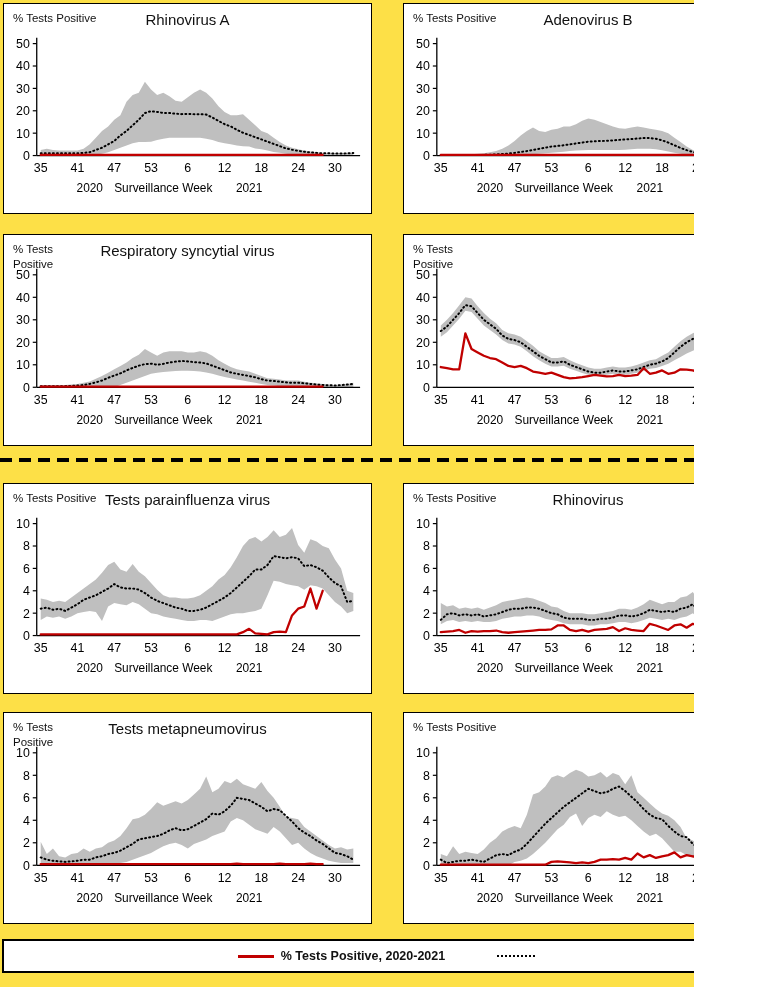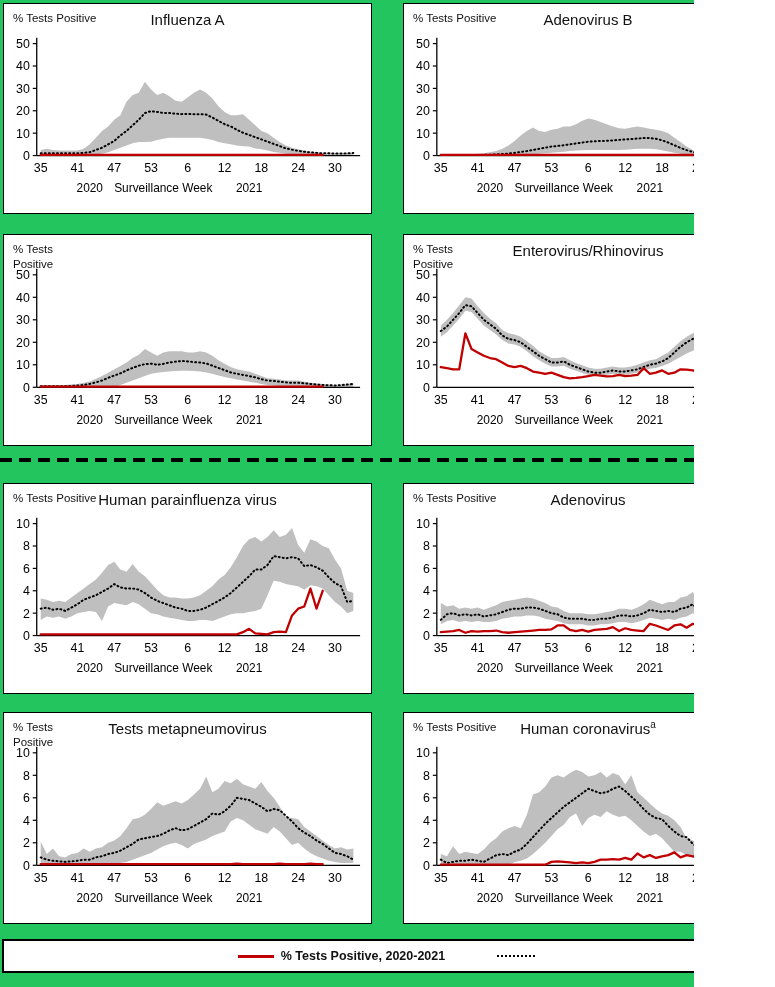--- a/index.html
+++ b/index.html
@@ -1,16 +1,16 @@
 <!DOCTYPE html>
 <html><head>
 <meta charset="utf-8">
 <style>
   html,body{margin:0;padding:0;background:#fff;}
-  .page{position:relative;width:694px;height:987px;background:#22c55e;
+  .page{position:relative;width:694px;height:987px;background:#fde047;
         font-family:"Liberation Sans",sans-serif;overflow:hidden;}
   .panel{position:absolute;margin:0;border:1.5px solid #000;background:#fff;box-sizing:border-box;}
   .ptitle{position:absolute;left:0;right:0;top:6px;text-align:center;font-size:15px;color:#111;z-index:2;}
   .ptitle sup{font-size:10px;}
   .ylab{position:absolute;left:9px;top:7px;font-size:11.5px;line-height:1.3;color:#111;
         white-space:pre-line;z-index:2;}
   svg.plot{position:absolute;left:0;top:0;width:100%;height:100%;}
   svg.plot text{font-family:"Liberation Sans",sans-serif;}
   .tick{font-size:12.5px;fill:#000;}
   .yr{font-size:12px;fill:#000;}
@@ -23,21 +23,21 @@
   .sw-red{width:36px;height:0;border-top:3px solid #C00000;}
   .sw-dot{width:38px;height:0;border-top:2.5px dotted #000;}
 </style>
 </head>
 <body>
 
 <div class="page">
 
   <figure class="panel" style="left:3px;top:3px;width:369px;height:211px">
     <div class="ylab">% Tests Positive</div>
-    <div class="ptitle"><span>Influenza A</span><sup></sup></div>
+    <div class="ptitle"><span>Rhinovirus A</span><sup></sup></div>
     <svg class="plot" viewBox="0 0 370 211" preserveAspectRatio="none">
         <polygon points="37,147.35 43.18,146.22 49.36,147.35 55.54,148.028 61.72,148.028 67.9,148.028 74.08,147.802 80.25999999999999,146.22 86.44,141.7 92.62,134.92000000000002 98.8,128.14 104.97999999999999,123.62 111.16,116.84 117.34,112.32000000000001 123.52,98.76 129.7,91.98 135.88,89.72 142.06,78.42 148.24,86.33000000000001 154.42,91.98 160.6,89.72 166.78,93.11000000000001 172.95999999999998,97.63 179.14,98.76 185.32,94.24000000000001 191.5,89.72 197.68,86.33000000000001 203.85999999999999,89.72 210.04,95.37 216.22,103.28 222.39999999999998,108.93 228.57999999999998,112.32000000000001 234.76,112.32000000000001 240.94,111.19 247.12,116.84 253.29999999999998,122.49000000000001 259.48,128.14 265.65999999999997,130.4 271.84,134.92000000000002 278.02,139.44 284.2,142.83 290.38,145.09 296.56,146.672 302.74,148.028 308.91999999999996,148.932 315.09999999999997,149.61 321.28,150.062 327.46,150.288 333.64,150.514 339.82,150.514 346,150.288 352.18,150.062 352.18,153 346,153 339.82,153 333.64,153 327.46,153 321.28,153 315.09999999999997,153 308.91999999999996,152.774 302.74,152.548 296.56,152.322 290.38,151.87 284.2,151.192 278.02,150.288 271.84,149.38400000000001 265.65999999999997,148.028 259.48,146.672 253.29999999999998,145.768 247.12,143.96 240.94,143.508 234.76,142.83 228.57999999999998,141.7 222.39999999999998,140.57 216.22,139.44 210.04,137.18 203.85999999999999,136.05 197.68,134.92000000000002 191.5,134.92000000000002 185.32,134.92000000000002 179.14,134.92000000000002 172.95999999999998,134.92000000000002 166.78,134.92000000000002 160.6,136.05 154.42,137.18 148.24,138.988 142.06,139.44 135.88,139.44 129.7,140.57 123.52,142.83 117.34,145.09 111.16,147.35 104.97999999999999,149.61 98.8,151.192 92.62,152.322 86.44,153 80.25999999999999,153 74.08,153 67.9,153 61.72,153 55.54,153 49.36,153 43.18,153 37,153" fill="#BFBFBF"></polygon>
         <line x1="33" y1="34" x2="33" y2="153" stroke="#000000" stroke-width="1.3"></line>
         <line x1="33" y1="153" x2="359" y2="153" stroke="#000000" stroke-width="1.3"></line>
         <line x1="29" y1="153" x2="33" y2="153" stroke="#000000" stroke-width="1.2"></line>
         <text x="26" y="157.5" text-anchor="end" class="tick">0</text>
         <line x1="29" y1="130.4" x2="33" y2="130.4" stroke="#000000" stroke-width="1.2"></line>
         <text x="26" y="134.9" text-anchor="end" class="tick">10</text>
         <line x1="29" y1="107.80000000000001" x2="33" y2="107.80000000000001" stroke="#000000" stroke-width="1.2"></line>
         <text x="26" y="112.30000000000001" text-anchor="end" class="tick">20</text>
@@ -96,20 +96,21 @@
         <text x="160.6" y="190" text-anchor="middle" class="yr">Surveillance Week</text>
         <text x="247.12" y="190" text-anchor="middle" class="yr">2021</text>
         <polyline points="37,152.548 43.18,152.548 49.36,152.548 55.54,152.548 61.72,152.548 67.9,152.548 74.08,152.322 80.25999999999999,152.322 86.44,152.096 92.62,151.87 98.8,151.418 104.97999999999999,150.966 111.16,150.288 117.34,149.38400000000001 123.52,148.48 129.7,147.35 135.88,146.22 142.06,145.09 148.24,143.96 154.42,143.282 160.6,142.604 166.78,141.7 172.95999999999998,140.796 179.14,139.892 185.32,138.988 191.5,138.536 197.68,138.31 203.85999999999999,138.084 210.04,137.632 216.22,137.18 222.39999999999998,136.728 228.57999999999998,136.276 234.76,135.824 240.94,135.372 247.12,135.372 253.29999999999998,136.05 259.48,137.632 265.65999999999997,139.892 271.84,142.604 278.02,145.316 284.2,147.576 290.38,149.38400000000001 296.56,150.74 302.74,151.418 308.91999999999996,151.87 315.09999999999997,152.096 321.28,152.322 327.46,152.322 333.64,152.548 339.82,152.548 346,152.548 352.18,152.322" fill="none" stroke="#000000" stroke-width="2" stroke-dasharray="1 3.1" stroke-linecap="round"></polyline>
         <polyline points="37,152.322 43.18,152.322 49.36,152.322 55.54,152.322 61.72,152.322 67.9,152.322 74.08,152.322 80.25999999999999,152.322 86.44,152.322 92.62,152.322 98.8,152.322 104.97999999999999,152.322 111.16,152.322 117.34,152.322 123.52,152.322 129.7,152.322 135.88,152.322 142.06,152.322 148.24,152.322 154.42,152.322 160.6,152.322 166.78,152.322 172.95999999999998,152.322 179.14,152.322 185.32,152.322 191.5,152.322 197.68,152.322 203.85999999999999,152.322 210.04,152.322 216.22,152.322 222.39999999999998,152.322 228.57999999999998,152.322 234.76,152.322 240.94,152.322 247.12,152.322 253.29999999999998,152.322 259.48,152.322 265.65999999999997,152.322 271.84,152.322 278.02,152.322 284.2,152.322 290.38,152.322 296.56,152.322 302.74,152.322 308.91999999999996,152.322 315.09999999999997,152.322 321.28,152.322" fill="none" stroke="#C00000" stroke-width="2.3" stroke-linejoin="round" stroke-linecap="round"></polyline>
       </svg>
   </figure>
 
   <figure class="panel" style="left:3px;top:234px;width:369px;height:212px">
     <div class="ylab">% Tests
 Positive</div>
+    <div class="ptitle"><span>Respiratory syncytial virus</span><sup></sup></div>
     <svg class="plot" viewBox="0 0 370 211" preserveAspectRatio="none">
         <polygon points="37,150.74 43.18,150.74 49.36,150.74 55.54,150.74 61.72,150.74 67.9,150.288 74.08,149.61 80.25999999999999,148.48 86.44,147.124 92.62,144.412 98.8,141.7 104.97999999999999,138.31 111.16,134.92000000000002 117.34,131.53 123.52,128.14 129.7,123.62 135.88,120.23 142.06,114.58000000000001 148.24,117.97 154.42,121.36 160.6,117.97 166.78,116.84 172.95999999999998,116.84 179.14,116.84 185.32,117.97 191.5,117.97 197.68,116.84 203.85999999999999,117.97 210.04,121.36 216.22,125.88 222.39999999999998,129.27 228.57999999999998,132.66 234.76,134.92000000000002 240.94,136.05 247.12,137.18 253.29999999999998,139.44 259.48,141.7 265.65999999999997,143.96 271.84,144.412 278.02,145.09 284.2,146.22 290.38,146.22 296.56,146.22 302.74,147.35 308.91999999999996,148.48 315.09999999999997,148.932 321.28,149.61 327.46,150.288 333.64,150.74 339.82,150.288 346,149.61 352.18,148.48 352.18,153 346,153 339.82,153 333.64,153 327.46,153 321.28,153 315.09999999999997,153 308.91999999999996,152.774 302.74,152.548 296.56,152.322 290.38,152.322 284.2,152.096 278.02,151.87 271.84,151.192 265.65999999999997,150.74 259.48,149.61 253.29999999999998,148.48 247.12,147.35 240.94,146.22 234.76,145.09 228.57999999999998,143.96 222.39999999999998,142.604 216.22,141.248 210.04,139.44 203.85999999999999,138.084 197.68,137.18 191.5,136.728 185.32,136.276 179.14,136.276 172.95999999999998,136.728 166.78,137.18 160.6,137.632 154.42,138.31 148.24,139.44 142.06,141.7 135.88,143.96 129.7,146.22 123.52,148.48 117.34,150.74 111.16,153 104.97999999999999,153 98.8,153 92.62,153 86.44,153 80.25999999999999,153 74.08,153 67.9,153 61.72,153 55.54,153 49.36,153 43.18,153 37,153" fill="#BFBFBF"></polygon>
         <line x1="33" y1="34" x2="33" y2="153" stroke="#000000" stroke-width="1.3"></line>
         <line x1="33" y1="153" x2="359" y2="153" stroke="#000000" stroke-width="1.3"></line>
         <line x1="29" y1="153" x2="33" y2="153" stroke="#000000" stroke-width="1.2"></line>
         <text x="26" y="157.5" text-anchor="end" class="tick">0</text>
         <line x1="29" y1="130.4" x2="33" y2="130.4" stroke="#000000" stroke-width="1.2"></line>
         <text x="26" y="134.9" text-anchor="end" class="tick">10</text>
         <line x1="29" y1="107.80000000000001" x2="33" y2="107.80000000000001" stroke="#000000" stroke-width="1.2"></line>
         <text x="26" y="112.30000000000001" text-anchor="end" class="tick">20</text>
@@ -132,21 +133,20 @@
         <text x="160.6" y="190" text-anchor="middle" class="yr">Surveillance Week</text>
         <text x="247.12" y="190" text-anchor="middle" class="yr">2021</text>
         <polyline points="37,151.87 43.18,151.87 49.36,151.87 55.54,151.87 61.72,151.87 67.9,151.644 74.08,151.192 80.25999999999999,150.74 86.44,149.61 92.62,148.028 98.8,146.22 104.97999999999999,143.508 111.16,141.248 117.34,138.988 123.52,136.05 129.7,133.564 135.88,131.304 142.06,129.722 148.24,129.27 154.42,130.4 160.6,129.496 166.78,128.14 172.95999999999998,127.236 179.14,126.558 185.32,127.01 191.5,127.688 197.68,128.14 203.85999999999999,129.044 210.04,131.304 216.22,133.564 222.39999999999998,135.824 228.57999999999998,138.084 234.76,139.44 240.94,140.57 247.12,141.7 253.29999999999998,143.056 259.48,144.864 265.65999999999997,146.22 271.84,146.672 278.02,147.35 284.2,148.028 290.38,148.48 296.56,148.48 302.74,148.932 308.91999999999996,149.61 315.09999999999997,150.288 321.28,150.74 327.46,150.966 333.64,151.192 339.82,150.74 346,150.288 352.18,149.61" fill="none" stroke="#000000" stroke-width="2" stroke-dasharray="1 3.1" stroke-linecap="round"></polyline>
         <polyline points="37,152.322 43.18,152.322 49.36,152.322 55.54,152.322 61.72,152.322 67.9,152.322 74.08,152.322 80.25999999999999,152.322 86.44,152.322 92.62,152.322 98.8,152.322 104.97999999999999,152.322 111.16,152.322 117.34,152.322 123.52,152.322 129.7,152.322 135.88,152.322 142.06,152.322 148.24,152.322 154.42,152.322 160.6,152.322 166.78,152.322 172.95999999999998,152.322 179.14,152.322 185.32,152.322 191.5,152.322 197.68,152.322 203.85999999999999,152.322 210.04,152.322 216.22,152.322 222.39999999999998,152.322 228.57999999999998,152.322 234.76,152.322 240.94,152.322 247.12,152.322 253.29999999999998,152.322 259.48,152.322 265.65999999999997,152.322 271.84,152.322 278.02,152.322 284.2,152.322 290.38,152.322 296.56,152.322 302.74,152.322 308.91999999999996,152.322 315.09999999999997,152.322 321.28,152.322" fill="none" stroke="#C00000" stroke-width="2.3" stroke-linejoin="round" stroke-linecap="round"></polyline>
       </svg>
   </figure>
 
   <figure class="panel" style="left:403px;top:234px;width:370px;height:212px">
     <div class="ylab">% Tests
 Positive</div>
-    <div class="ptitle"><span>Enterovirus/Rhinovirus</span><sup></sup></div>
     <svg class="plot" viewBox="0 0 370 211" preserveAspectRatio="none">
         <polygon points="37,90.85000000000001 43.18,85.2 49.36,78.42 55.54,70.51 61.72,62.60000000000001 67.9,63.730000000000004 74.08,71.64000000000001 80.25999999999999,78.42 86.44,84.07000000000001 92.62,88.59 98.8,95.37 104.97999999999999,98.76 111.16,99.89000000000001 117.34,102.15 123.52,106.67 129.7,111.19 135.88,116.84 142.06,120.23 148.24,123.62 154.42,123.62 160.6,122.49000000000001 166.78,125.88 172.95999999999998,128.592 179.14,130.852 185.32,133.112 191.5,134.46800000000002 197.68,134.46800000000002 203.85999999999999,133.112 210.04,132.208 216.22,133.112 222.39999999999998,133.112 228.57999999999998,132.208 234.76,130.4 240.94,128.14 247.12,125.88 253.29999999999998,124.75 259.48,121.36 265.65999999999997,117.97 271.84,112.32000000000001 278.02,106.67 284.2,102.15 290.38,98.76 296.56,95.37 302.74,93.11000000000001 308.91999999999996,91.98 315.09999999999997,94.24000000000001 321.28,97.63 327.46,101.02000000000001 333.64,103.28 339.82,99.89000000000001 346,101.02000000000001 352.18,104.41 352.18,120.23 346,117.97 339.82,116.84 333.64,119.1 327.46,117.97 321.28,115.71000000000001 315.09999999999997,112.772 308.91999999999996,111.19 302.74,112.32000000000001 296.56,113.45 290.38,116.388 284.2,119.1 278.02,122.49000000000001 271.84,125.88 265.65999999999997,129.27 259.48,131.53 253.29999999999998,133.564 247.12,134.46800000000002 240.94,136.276 234.76,138.31 228.57999999999998,139.44 222.39999999999998,140.344 216.22,140.344 210.04,139.44 203.85999999999999,140.344 197.68,141.248 191.5,141.248 185.32,140.344 179.14,138.536 172.95999999999998,136.276 166.78,134.46800000000002 160.6,131.304 154.42,132.208 148.24,132.208 142.06,129.27 135.88,125.88 129.7,121.812 123.52,116.84 117.34,112.32000000000001 111.16,110.06 104.97999999999999,108.93 98.8,105.54 92.62,99.89000000000001 86.44,95.37 80.25999999999999,90.85000000000001 74.08,84.07000000000001 67.9,77.29 61.72,76.16000000000001 55.54,84.07000000000001 49.36,90.85000000000001 43.18,97.63 37,102.15" fill="#BFBFBF"></polygon>
         <line x1="33" y1="34" x2="33" y2="153" stroke="#000000" stroke-width="1.3"></line>
         <line x1="33" y1="153" x2="359" y2="153" stroke="#000000" stroke-width="1.3"></line>
         <line x1="29" y1="153" x2="33" y2="153" stroke="#000000" stroke-width="1.2"></line>
         <text x="26" y="157.5" text-anchor="end" class="tick">0</text>
         <line x1="29" y1="130.4" x2="33" y2="130.4" stroke="#000000" stroke-width="1.2"></line>
         <text x="26" y="134.9" text-anchor="end" class="tick">10</text>
         <line x1="29" y1="107.80000000000001" x2="33" y2="107.80000000000001" stroke="#000000" stroke-width="1.2"></line>
         <text x="26" y="112.30000000000001" text-anchor="end" class="tick">20</text>
@@ -170,21 +170,21 @@
         <text x="247.12" y="190" text-anchor="middle" class="yr">2021</text>
         <polyline points="37,96.5 43.18,91.98 49.36,85.2 55.54,78.42 61.72,70.51 67.9,71.64000000000001 74.08,78.42 80.25999999999999,85.2 86.44,89.72 92.62,94.24000000000001 98.8,101.02000000000001 104.97999999999999,104.41 111.16,105.54 117.34,107.80000000000001 123.52,112.32000000000001 129.7,116.84 135.88,121.36 142.06,124.75 148.24,128.14 154.42,128.14 160.6,127.01 166.78,130.4 172.95999999999998,132.66 179.14,134.92000000000002 185.32,137.18 191.5,138.31 197.68,138.31 203.85999999999999,137.18 210.04,136.05 216.22,137.18 222.39999999999998,137.18 228.57999999999998,136.05 234.76,134.92000000000002 240.94,132.66 247.12,130.4 253.29999999999998,129.27 259.48,127.01 265.65999999999997,123.62 271.84,117.97 278.02,112.32000000000001 284.2,107.80000000000001 290.38,104.41 296.56,101.02000000000001 302.74,98.76 308.91999999999996,97.63 315.09999999999997,99.89000000000001 321.28,103.28 327.46,106.67 333.64,107.80000000000001 339.82,105.54 346,106.67 352.18,108.93" fill="none" stroke="#000000" stroke-width="2" stroke-dasharray="1 3.1" stroke-linecap="round"></polyline>
         <polyline points="37,132.66 43.18,133.79 49.36,134.92000000000002 55.54,134.92000000000002 61.72,98.76 67.9,114.58000000000001 74.08,117.97 80.25999999999999,121.36 86.44,123.62 92.62,124.75 98.8,128.14 104.97999999999999,131.53 111.16,132.66 117.34,131.53 123.52,133.79 129.7,137.18 135.88,138.31 142.06,139.44 148.24,138.31 154.42,140.57 160.6,142.83 166.78,143.96 172.95999999999998,143.508 179.14,142.83 185.32,141.7 191.5,140.57 197.68,141.248 203.85999999999999,142.152 210.04,141.7 216.22,140.57 222.39999999999998,141.7 228.57999999999998,141.248 234.76,140.57 240.94,133.79 247.12,139.44 253.29999999999998,138.31 259.48,136.05 265.65999999999997,139.44 271.84,138.31 278.02,134.92000000000002 284.2,135.372 290.38,136.05 296.56,138.31 302.74,142.152 308.91999999999996,134.92000000000002 315.09999999999997,124.75 321.28,114.58000000000001" fill="none" stroke="#C00000" stroke-width="2.3" stroke-linejoin="round" stroke-linecap="round"></polyline>
       </svg>
   </figure>
 
   <div class="divider"></div>
 
   <figure class="panel" style="left:3px;top:483px;width:369px;height:211px">
     <div class="ylab">% Tests Positive</div>
-    <div class="ptitle"><span>Human parainfluenza virus</span><sup></sup></div>
+    <div class="ptitle"><span>Tests parainfluenza virus</span><sup></sup></div>
     <svg class="plot" viewBox="0 0 370 211" preserveAspectRatio="none">
         <polygon points="37,115.71000000000001 43.18,116.84 49.36,119.1 55.54,117.97 61.72,119.1 67.9,114.58 74.08,110.06 80.25999999999999,105.53999999999999 86.44,101.02000000000001 92.62,96.5 98.8,89.72 104.97999999999999,81.81 111.16,78.42 117.34,86.33 123.52,88.58999999999999 129.7,80.67999999999999 135.88,88.58999999999999 142.06,93.11 148.24,99.88999999999999 154.42,106.67 160.6,112.32 166.78,114.58 172.95999999999998,114.58 179.14,115.71000000000001 185.32,115.71000000000001 191.5,114.58 197.68,112.32 203.85999999999999,107.8 210.04,103.28 216.22,96.5 222.39999999999998,91.97999999999999 228.57999999999998,84.07 234.76,73.89999999999999 240.94,62.599999999999994 247.12,55.81999999999999 253.29999999999998,53.55999999999999 259.48,58.079999999999984 265.65999999999997,53.55999999999999 271.84,46.77999999999999 278.02,53.55999999999999 284.2,51.3 290.38,44.519999999999996 296.56,61.47 302.74,69.38 308.91999999999996,55.81999999999999 315.09999999999997,58.079999999999984 321.28,62.599999999999994 327.46,64.86 333.64,76.16 339.82,85.19999999999999 346,107.8 352.18,110.06 352.18,128.14 346,130.4 339.82,123.62 333.64,119.1 327.46,112.32 321.28,105.53999999999999 315.09999999999997,103.28 308.91999999999996,102.15 302.74,106.67 296.56,103.28 290.38,102.15 284.2,101.02000000000001 278.02,98.75999999999999 271.84,97.63 265.65999999999997,112.32 259.48,125.88 253.29999999999998,128.14 247.12,129.26999999999998 240.94,130.4 234.76,130.4 228.57999999999998,131.53 222.39999999999998,133.79 216.22,136.05 210.04,138.31 203.85999999999999,137.18 197.68,137.18 191.5,138.31 185.32,138.31 179.14,137.18 172.95999999999998,136.05 166.78,134.92 160.6,133.79 154.42,131.53 148.24,130.4 142.06,125.88 135.88,121.36 129.7,119.1 123.52,122.49 117.34,121.36 111.16,120.22999999999999 104.97999999999999,123.62 98.8,138.31 92.62,129.26999999999998 86.44,128.14 80.25999999999999,129.26999999999998 74.08,130.4 67.9,133.79 61.72,136.05 55.54,133.79 49.36,134.92 43.18,133.79 37,137.18" fill="#BFBFBF"></polygon>
         <line x1="33" y1="34" x2="33" y2="153" stroke="#000000" stroke-width="1.3"></line>
         <line x1="33" y1="153" x2="359" y2="153" stroke="#000000" stroke-width="1.3"></line>
         <line x1="29" y1="153" x2="33" y2="153" stroke="#000000" stroke-width="1.2"></line>
         <text x="26" y="157.5" text-anchor="end" class="tick">0</text>
         <line x1="29" y1="130.4" x2="33" y2="130.4" stroke="#000000" stroke-width="1.2"></line>
         <text x="26" y="134.9" text-anchor="end" class="tick">2</text>
         <line x1="29" y1="107.8" x2="33" y2="107.8" stroke="#000000" stroke-width="1.2"></line>
         <text x="26" y="112.3" text-anchor="end" class="tick">4</text>
@@ -206,21 +206,21 @@
         <text x="86.44" y="190" text-anchor="middle" class="yr">2020</text>
         <text x="160.6" y="190" text-anchor="middle" class="yr">Surveillance Week</text>
         <text x="247.12" y="190" text-anchor="middle" class="yr">2021</text>
         <polyline points="37,125.88 43.18,124.75 49.36,127.01 55.54,125.88 61.72,128.14 67.9,124.75 74.08,121.36 80.25999999999999,116.84 86.44,114.58 92.62,112.32 98.8,108.93 104.97999999999999,105.53999999999999 111.16,101.02000000000001 117.34,104.41 123.52,105.53999999999999 129.7,105.53999999999999 135.88,106.67 142.06,110.06 148.24,114.58 154.42,117.97 160.6,120.22999999999999 166.78,122.49 172.95999999999998,124.75 179.14,125.88 185.32,128.14 191.5,128.14 197.68,127.01 203.85999999999999,124.75 210.04,121.36 216.22,117.97 222.39999999999998,114.58 228.57999999999998,110.06 234.76,104.41 240.94,98.75999999999999 247.12,93.11 253.29999999999998,86.33 259.48,86.33 265.65999999999997,81.81 271.84,72.77 278.02,73.89999999999999 284.2,75.02999999999999 290.38,73.89999999999999 296.56,75.02999999999999 302.74,82.94 308.91999999999996,81.81 315.09999999999997,84.07 321.28,87.46 327.46,94.24 333.64,99.88999999999999 339.82,103.28 346,119.1 352.18,117.97" fill="none" stroke="#000000" stroke-width="2" stroke-dasharray="1 3.1" stroke-linecap="round"></polyline>
         <polyline points="37,151.87 43.18,151.87 49.36,151.87 55.54,151.87 61.72,151.87 67.9,151.87 74.08,151.87 80.25999999999999,151.87 86.44,151.87 92.62,151.87 98.8,151.87 104.97999999999999,151.87 111.16,151.87 117.34,151.87 123.52,151.87 129.7,151.87 135.88,151.87 142.06,151.87 148.24,151.87 154.42,151.87 160.6,151.87 166.78,151.87 172.95999999999998,151.87 179.14,151.87 185.32,151.87 191.5,151.87 197.68,151.87 203.85999999999999,151.87 210.04,151.87 216.22,151.87 222.39999999999998,151.87 228.57999999999998,151.87 234.76,151.87 240.94,149.61 247.12,146.22 253.29999999999998,150.74 259.48,151.305 265.65999999999997,151.87 271.84,149.61 278.02,149.045 284.2,149.61 290.38,132.66 296.56,125.88 302.74,123.62 308.91999999999996,105.53999999999999 315.09999999999997,125.88 321.28,107.8" fill="none" stroke="#C00000" stroke-width="2.3" stroke-linejoin="round" stroke-linecap="round"></polyline>
       </svg>
   </figure>
 
   <figure class="panel" style="left:403px;top:483px;width:370px;height:211px">
     <div class="ylab">% Tests Positive</div>
-    <div class="ptitle"><span>Adenovirus</span><sup></sup></div>
+    <div class="ptitle"><span>Rhinovirus</span><sup></sup></div>
     <svg class="plot" viewBox="0 0 370 211" preserveAspectRatio="none">
         <polygon points="37,120.22999999999999 43.18,123.62 49.36,122.49 55.54,125.88 61.72,124.75 67.9,125.88 74.08,124.75 80.25999999999999,127.01 86.44,124.75 92.62,122.49 98.8,119.1 104.97999999999999,117.97 111.16,116.84 117.34,115.71000000000001 123.52,114.58 129.7,115.71000000000001 135.88,117.97 142.06,120.22999999999999 148.24,123.62 154.42,124.75 160.6,128.14 166.78,130.4 172.95999999999998,130.4 179.14,130.4 185.32,131.53 191.5,131.53 197.68,130.4 203.85999999999999,129.26999999999998 210.04,128.14 216.22,125.88 222.39999999999998,125.88 228.57999999999998,127.01 234.76,124.75 240.94,121.36 247.12,116.84 253.29999999999998,119.1 259.48,121.36 265.65999999999997,119.1 271.84,119.1 278.02,114.58 284.2,113.44999999999999 290.38,108.93 296.56,117.97 302.74,108.93 308.91999999999996,112.32 315.09999999999997,114.58 321.28,112.32 327.46,108.93 333.64,116.84 339.82,119.1 346,120.22999999999999 352.18,121.36 352.18,140.57 346,137.18 339.82,136.05 333.64,134.92 327.46,132.66 321.28,133.79 315.09999999999997,134.92 308.91999999999996,131.53 302.74,130.4 296.56,136.05 290.38,130.4 284.2,133.79 278.02,134.92 271.84,137.18 265.65999999999997,136.05 259.48,137.18 253.29999999999998,136.05 247.12,134.92 240.94,137.18 234.76,139.44 228.57999999999998,140.57 222.39999999999998,139.44 216.22,139.44 210.04,140.57 203.85999999999999,141.7 197.68,141.7 191.5,142.82999999999998 185.32,142.82999999999998 179.14,141.7 172.95999999999998,141.7 166.78,141.7 160.6,140.57 154.42,138.31 148.24,137.18 142.06,136.05 135.88,133.79 129.7,132.66 123.52,132.66 117.34,133.79 111.16,133.79 104.97999999999999,134.92 98.8,136.05 92.62,138.31 86.44,139.44 80.25999999999999,139.44 74.08,138.31 67.9,139.44 61.72,138.31 55.54,139.44 49.36,137.18 43.18,138.31 37,141.7" fill="#BFBFBF"></polygon>
         <line x1="33" y1="34" x2="33" y2="153" stroke="#000000" stroke-width="1.3"></line>
         <line x1="33" y1="153" x2="359" y2="153" stroke="#000000" stroke-width="1.3"></line>
         <line x1="29" y1="153" x2="33" y2="153" stroke="#000000" stroke-width="1.2"></line>
         <text x="26" y="157.5" text-anchor="end" class="tick">0</text>
         <line x1="29" y1="130.4" x2="33" y2="130.4" stroke="#000000" stroke-width="1.2"></line>
         <text x="26" y="134.9" text-anchor="end" class="tick">2</text>
         <line x1="29" y1="107.8" x2="33" y2="107.8" stroke="#000000" stroke-width="1.2"></line>
         <text x="26" y="112.3" text-anchor="end" class="tick">4</text>
@@ -279,21 +279,20 @@
         <text x="86.44" y="190" text-anchor="middle" class="yr">2020</text>
         <text x="160.6" y="190" text-anchor="middle" class="yr">Surveillance Week</text>
         <text x="247.12" y="190" text-anchor="middle" class="yr">2021</text>
         <polyline points="37,145.09 43.18,147.35 49.36,148.48 55.54,149.045 61.72,149.61 67.9,149.045 74.08,148.48 80.25999999999999,147.35 86.44,147.35 92.62,145.09 98.8,143.96 104.97999999999999,141.7 111.16,140.57 117.34,138.31 123.52,134.92 129.7,131.53 135.88,127.01 142.06,125.88 148.24,124.75 154.42,123.62 160.6,121.36 166.78,117.97 172.95999999999998,115.71000000000001 179.14,117.97 185.32,116.84 191.5,113.44999999999999 197.68,110.06 203.85999999999999,106.67 210.04,101.02000000000001 216.22,102.15 222.39999999999998,98.75999999999999 228.57999999999998,93.11 234.76,85.19999999999999 240.94,86.33 247.12,87.46 253.29999999999998,90.85 259.48,94.24 265.65999999999997,98.75999999999999 271.84,96.5 278.02,97.63 284.2,103.28 290.38,108.93 296.56,115.71000000000001 302.74,120.22999999999999 308.91999999999996,123.62 315.09999999999997,128.14 321.28,131.53 327.46,136.05 333.64,140.57 339.82,141.7 346,143.96 352.18,147.35" fill="none" stroke="#000000" stroke-width="2" stroke-dasharray="1 3.1" stroke-linecap="round"></polyline>
         <polyline points="37,151.87 43.18,151.87 49.36,151.87 55.54,151.87 61.72,151.87 67.9,151.87 74.08,151.87 80.25999999999999,151.87 86.44,151.87 92.62,151.87 98.8,151.87 104.97999999999999,151.87 111.16,151.87 117.34,151.87 123.52,151.87 129.7,151.87 135.88,151.87 142.06,151.87 148.24,151.87 154.42,151.87 160.6,151.87 166.78,151.87 172.95999999999998,151.87 179.14,151.87 185.32,151.87 191.5,151.87 197.68,151.87 203.85999999999999,151.87 210.04,151.87 216.22,151.87 222.39999999999998,151.87 228.57999999999998,151.87 234.76,151.305 240.94,151.87 247.12,151.87 253.29999999999998,151.87 259.48,151.87 265.65999999999997,151.87 271.84,151.87 278.02,151.305 284.2,151.87 290.38,151.87 296.56,151.87 302.74,151.87 308.91999999999996,151.305 315.09999999999997,151.87 321.28,151.87" fill="none" stroke="#C00000" stroke-width="2.3" stroke-linejoin="round" stroke-linecap="round"></polyline>
       </svg>
   </figure>
 
   <figure class="panel" style="left:403px;top:712px;width:370px;height:212px">
     <div class="ylab">% Tests Positive</div>
-    <div class="ptitle"><span>Human coronavirus</span><sup>a</sup></div>
     <svg class="plot" viewBox="0 0 370 211" preserveAspectRatio="none">
         <polygon points="37,141.7 43.18,143.96 49.36,133.79 55.54,141.7 61.72,139.44 67.9,140.57 74.08,141.7 80.25999999999999,137.18 86.44,130.4 92.62,125.88 98.8,119.1 104.97999999999999,115.71000000000001 111.16,113.44999999999999 117.34,115.71000000000001 123.52,102.15 129.7,81.81 135.88,79.55 142.06,73.89999999999999 148.24,64.86 154.42,62.599999999999994 160.6,64.86 166.78,60.34 172.95999999999998,56.94999999999999 179.14,59.20999999999998 185.32,63.72999999999999 191.5,62.599999999999994 197.68,59.20999999999998 203.85999999999999,64.86 210.04,60.34 216.22,62.599999999999994 222.39999999999998,71.63999999999999 228.57999999999998,62.599999999999994 234.76,79.55 240.94,85.19999999999999 247.12,90.85 253.29999999999998,96.5 259.48,101.02000000000001 265.65999999999997,103.28 271.84,107.8 278.02,114.58 284.2,125.88 290.38,128.14 296.56,131.53 302.74,132.66 308.91999999999996,133.79 315.09999999999997,132.66 321.28,136.05 327.46,138.31 333.64,139.44 339.82,141.7 346,142.82999999999998 352.18,141.7 352.18,151.87 346,151.87 339.82,151.87 333.64,151.87 327.46,150.74 321.28,150.74 315.09999999999997,149.61 308.91999999999996,149.61 302.74,148.48 296.56,147.35 290.38,145.09 284.2,142.82999999999998 278.02,139.44 271.84,139.44 265.65999999999997,132.66 259.48,125.88 253.29999999999998,121.36 247.12,123.62 240.94,119.1 234.76,113.44999999999999 228.57999999999998,107.8 222.39999999999998,103.28 216.22,104.41 210.04,102.15 203.85999999999999,98.75999999999999 197.68,104.41 191.5,102.15 185.32,105.53999999999999 179.14,113.44999999999999 172.95999999999998,101.02000000000001 166.78,104.41 160.6,112.32 154.42,116.84 148.24,123.62 142.06,130.4 135.88,136.05 129.7,141.7 123.52,146.22 117.34,148.48 111.16,149.61 104.97999999999999,153 98.8,153 92.62,153 86.44,153 80.25999999999999,153 74.08,153 67.9,153 61.72,153 55.54,153 49.36,153 43.18,153 37,153" fill="#BFBFBF"></polygon>
         <line x1="33" y1="34" x2="33" y2="153" stroke="#000000" stroke-width="1.3"></line>
         <line x1="33" y1="153" x2="359" y2="153" stroke="#000000" stroke-width="1.3"></line>
         <line x1="29" y1="153" x2="33" y2="153" stroke="#000000" stroke-width="1.2"></line>
         <text x="26" y="157.5" text-anchor="end" class="tick">0</text>
         <line x1="29" y1="130.4" x2="33" y2="130.4" stroke="#000000" stroke-width="1.2"></line>
         <text x="26" y="134.9" text-anchor="end" class="tick">2</text>
         <line x1="29" y1="107.8" x2="33" y2="107.8" stroke="#000000" stroke-width="1.2"></line>
         <text x="26" y="112.3" text-anchor="end" class="tick">4</text>

